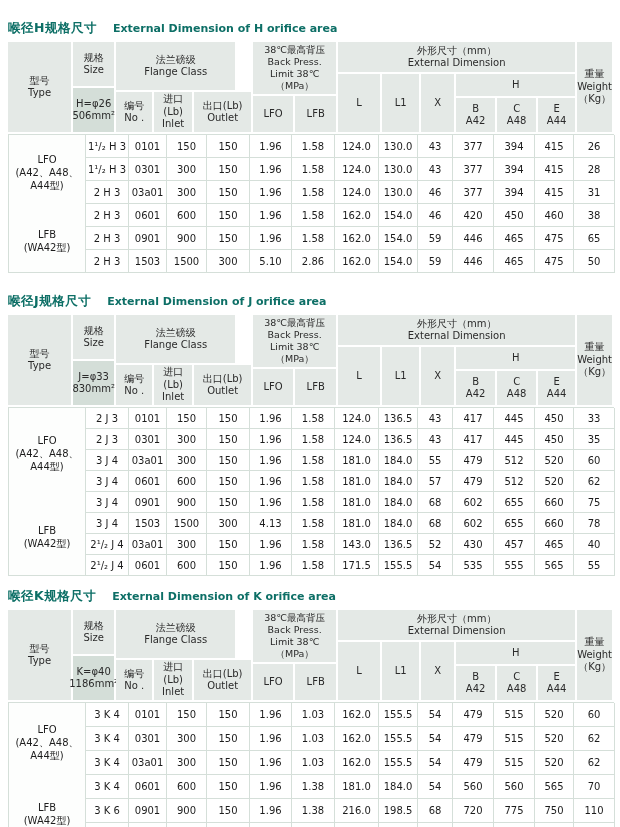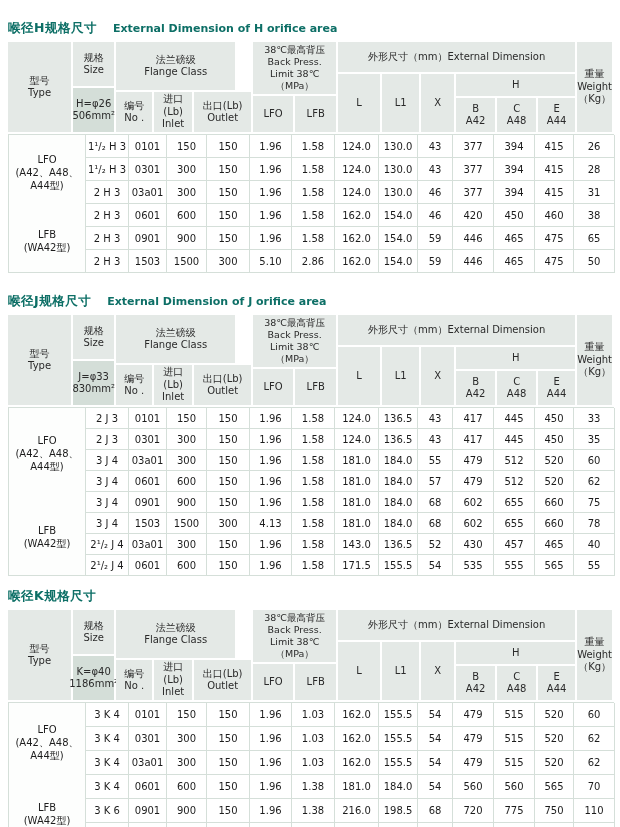--- a/index.html
+++ b/index.html
@@ -23,21 +23,21 @@
   .thead { display: flex; gap: 2px; height: 90px; margin-bottom: 2px; }
   .col   { display: flex; flex-direction: column; gap: 2px; }
   .hrow  { display: flex; gap: 2px; }
   .hcell {
     background: var(--header-bg, #e4e9e6);
     display: flex; flex-direction: column; align-items: center; justify-content: center;
     text-align: center; font-size: 10px; line-height: 1.25; color: #2a2a2a;
   }
   .hcell.dark { background: var(--spec-bg, #d4ded8); }
   .hcell.small { font-size: 9.5px; }
-  .hcell.wide-pair { flex-direction: row; gap: 0; }
+  .hcell.wide-pair { flex-direction: column; gap: 0; }
 
   .w-type{width:75px} .w-spec{width:41px} .w-flg{width:119px} .w-no{width:36px}
   .w-inlet{width:38px} .w-outlet{width:57px} .w-bp{width:83px} .w-lfo{width:40px}
   .w-lfb{width:41px} .w-ext{width:237px} .w-l{width:42px} .w-l1{width:37px}
   .w-x{width:33px} .w-hgrp{width:119px} .w-b{width:39px} .w-c{width:39px}
   .w-e{width:37px} .w-w{width:39px}
 
   .h-full{height:90px} .h40{height:48px} .h48a{height:48px} .h48b{height:48px}
   .h40b{height:40px} .h52{height:52px} .h36{height:36px} .h30{height:30px}
   .h58{height:58px} .h22{height:22px} .h34{height:34px}
@@ -467,20 +467,21 @@
         <div class="cell">535</div>
         <div class="cell">555</div>
         <div class="cell">565</div>
         <div class="cell">55</div>
       </div>
   </div>
 
   <div class="section t2">
     <div class="sec-title">
       <span class="zh">喉径K规格尺寸</span>
+      <span class="en">External Dimension of K orifice area</span>
     </div>
 
     <div class="thead">
       <div class="hcell w-type h-full">
         <div>型号</div>
         <div>Type</div>
       </div>
 
       <div class="col">
         <div class="hcell w-spec h40">

